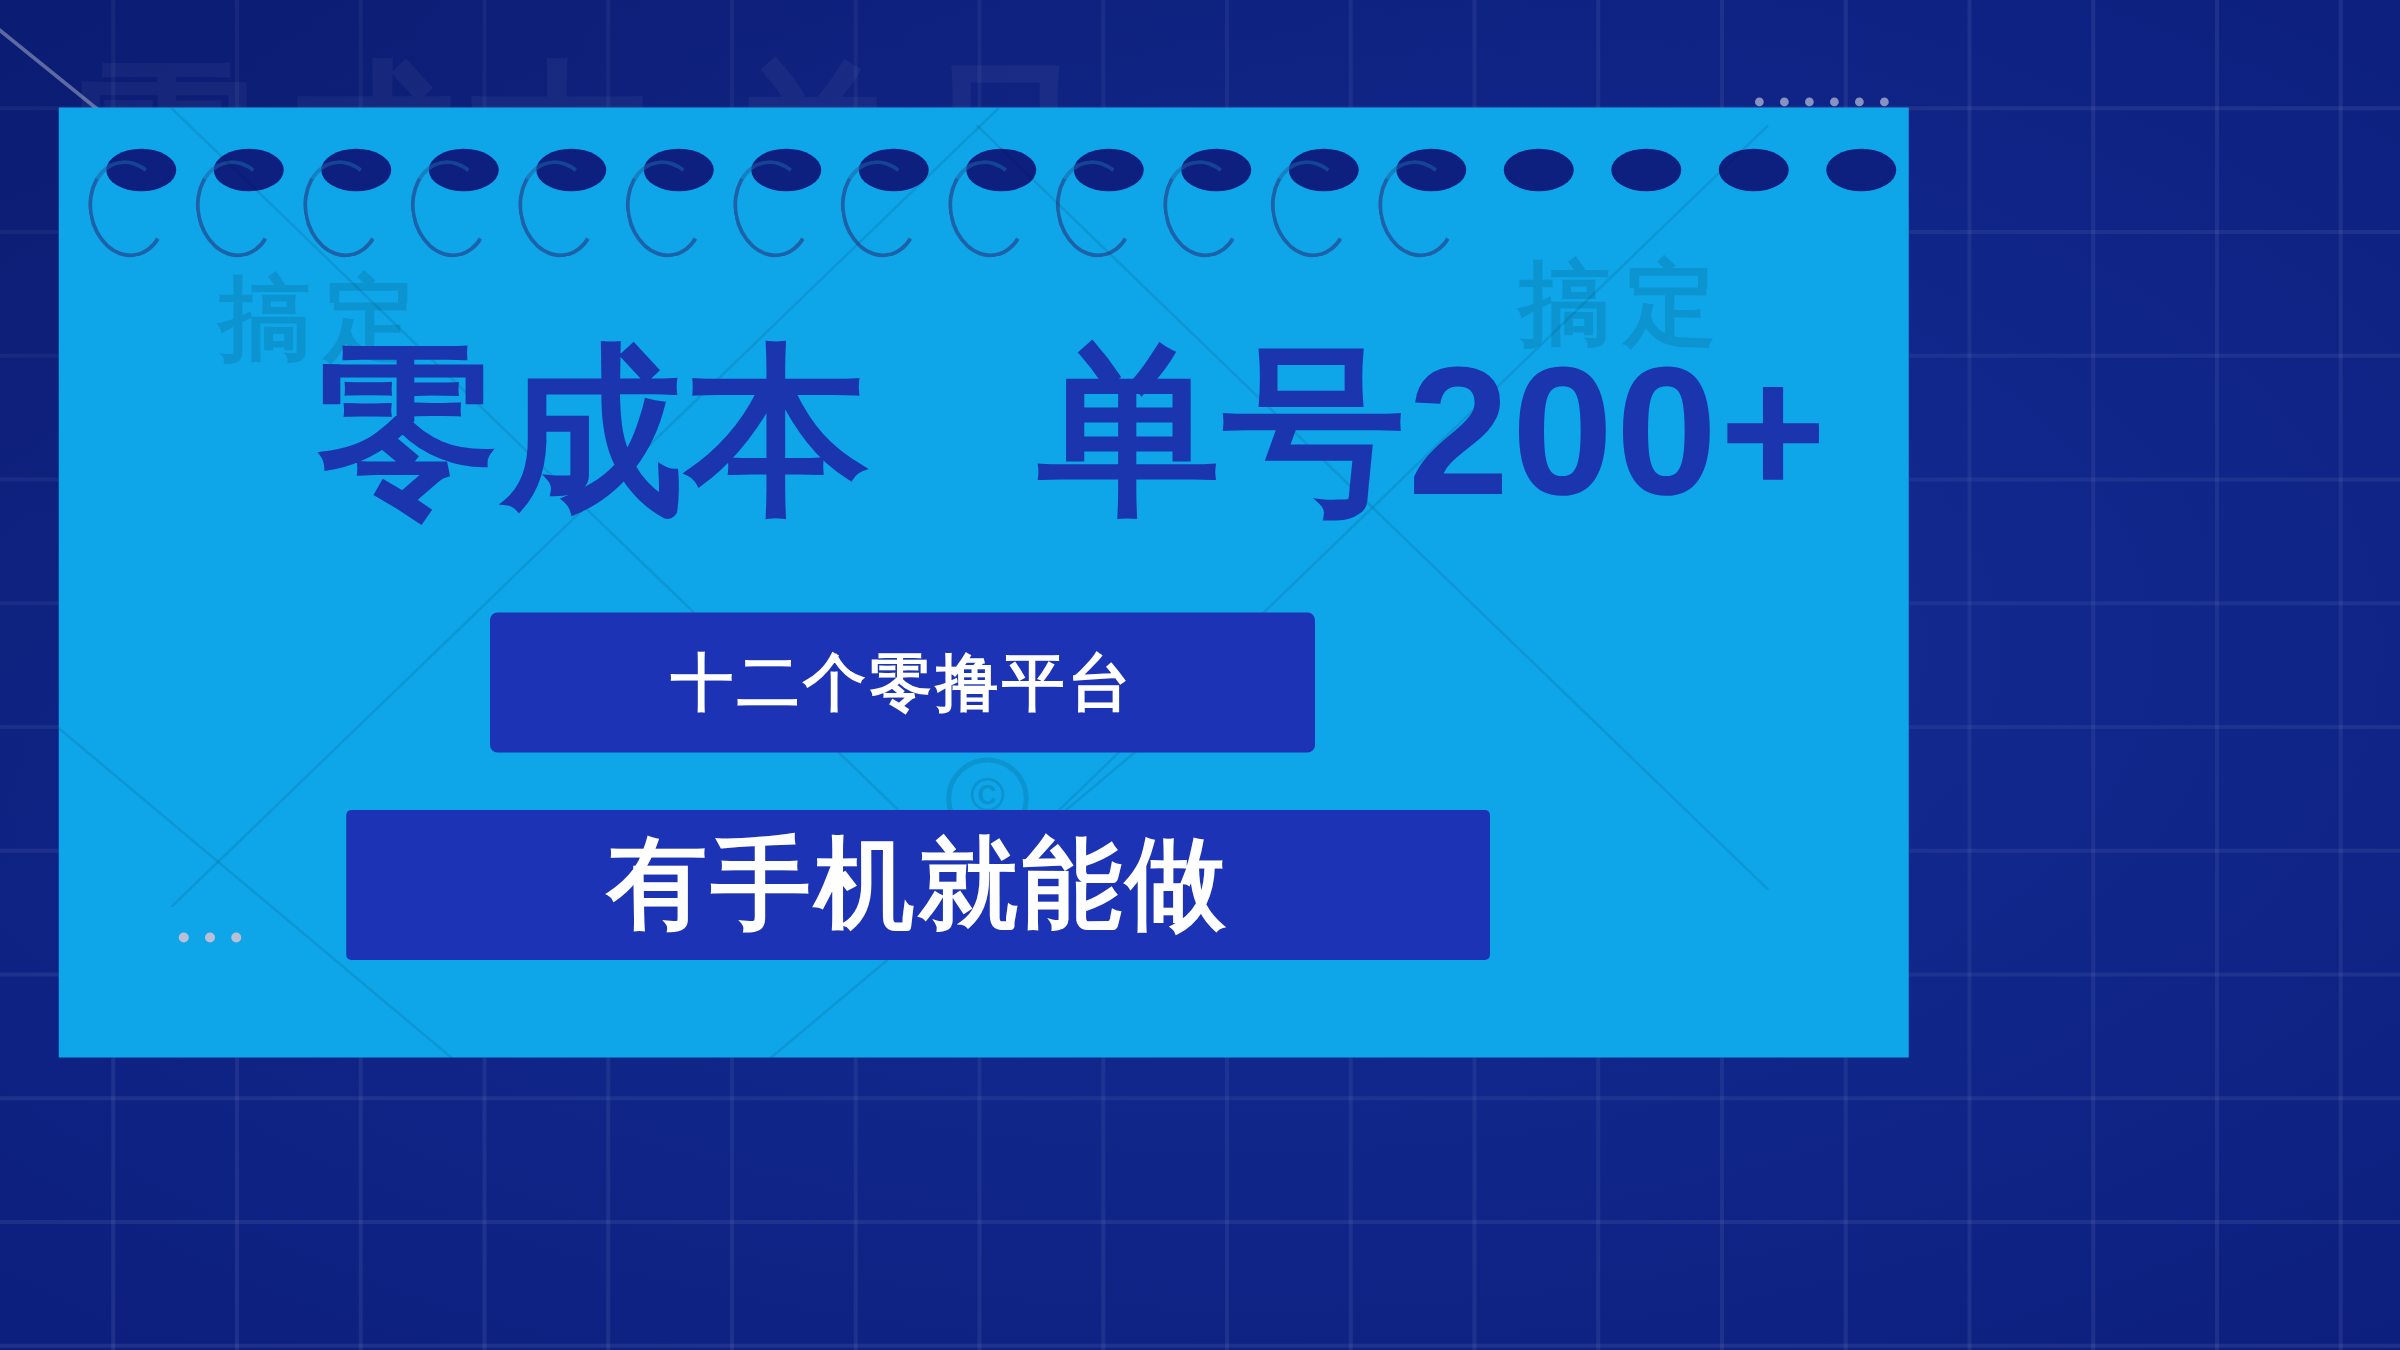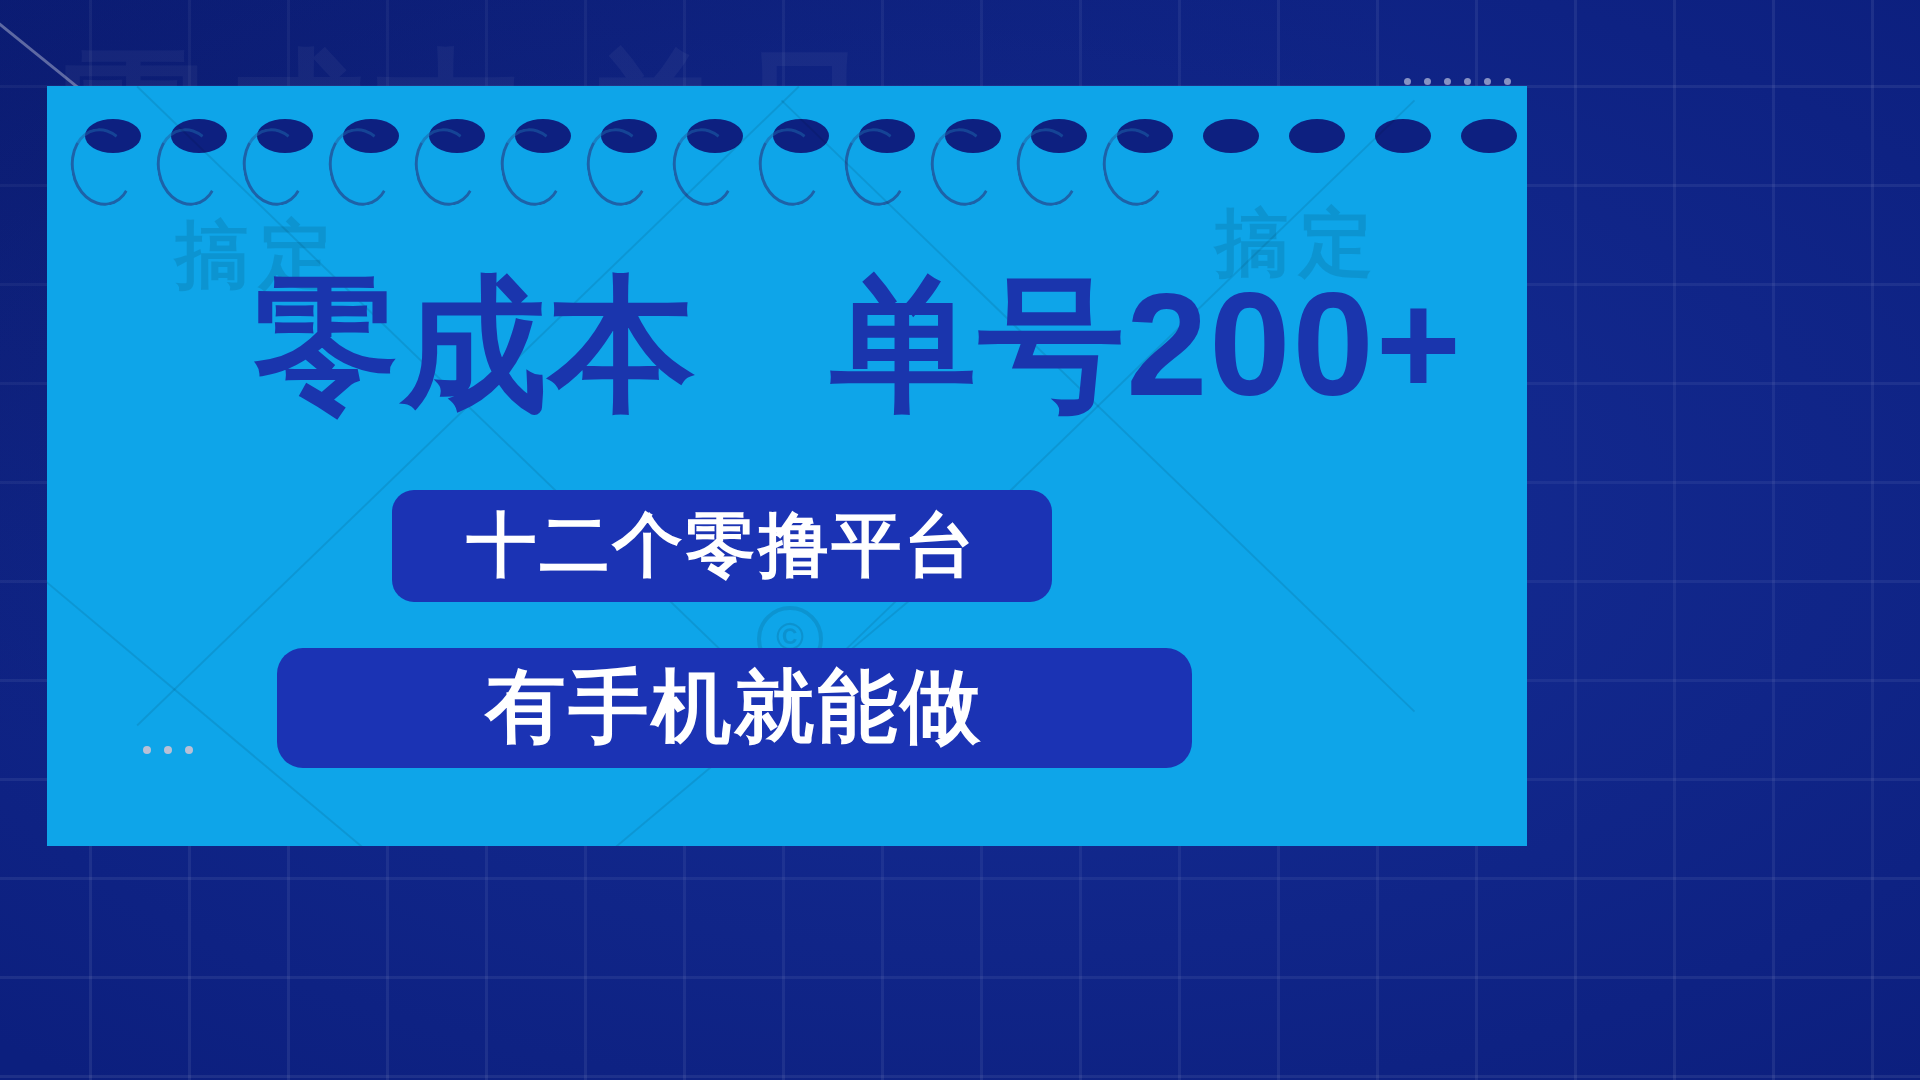--- a/index.html
+++ b/index.html
@@ -172,30 +172,30 @@
     display: flex;
     align-items: center;
     justify-content: center;
     white-space: nowrap;
   }
   .pill-1 {
     left: 345px;
     top: 404px;
     width: 660px;
     height: 112px;
-    border-radius: 22px;
-    font-size: 70px;
+    border-radius: 6px;
+    font-size: 50px;
     letter-spacing: 3px;
   }
   .pill-2 {
     left: 230px;
     top: 562px;
     width: 915px;
     height: 120px;
-    border-radius: 26px;
+    border-radius: 4px;
     font-size: 80px;
     letter-spacing: 3px;
   }
 
   
   .dots-bl {
     position: absolute;
     left: 96px;
     top: 660px;
     display: flex;

